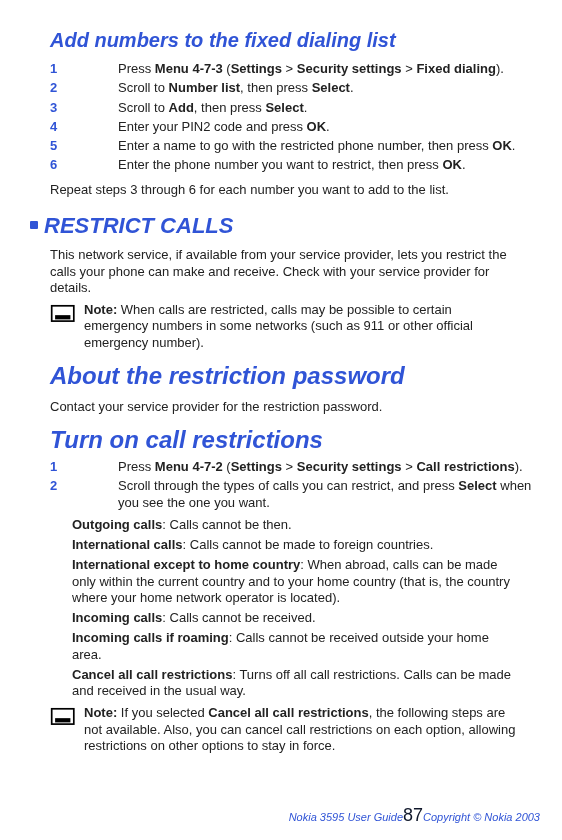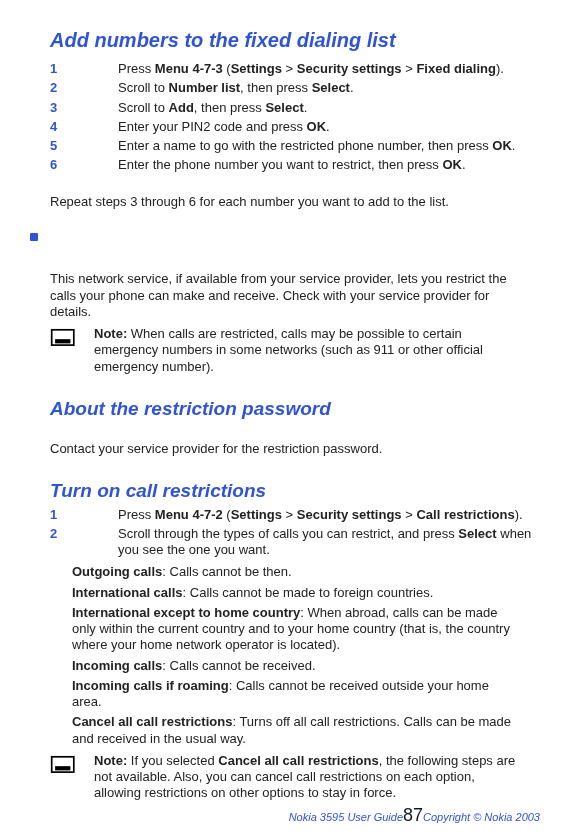--- a/index.html
+++ b/index.html
@@ -35,49 +35,48 @@
     background: #3054d6;
     border-radius: 1px;
     margin-right: 6px;
     position: relative;
     top: -2px;
   }
   h3.sub-blue {
     color: #3054d6;
     font-weight: bold;
     font-style: italic;
-    font-size: 19px;
-    margin: 22px 0 4px 28px;
+    font-size: 24px;
+    margin: 10px 0 4px 28px;
   }
   ol.steps {
     margin: 0 0 6px 28px;
     padding: 0;
     list-style: none;
   }
   ol.steps li {
     display: flex;
     margin: 3px 0;
   }
   ol.steps .num {
     color: #3054d6;
     font-weight: bold;
     width: 22px;
     flex: 0 0 22px;
   }
   ol.steps .txt { flex: 1; margin-left: 46px; }
   .body-text {
-    margin: 20px 22px 4px 28px;
+    margin: 8px 22px 4px 28px;
   }
   .indent-block {
     margin: 4px 22px 4px 50px;
   }
   .note-row {
     display: flex;
     margin: 6px 22px 6px 28px;
-    gap: 10px;
   }
   .note-icon {
     flex: 0 0 34px;
     padding-top: 2px;
   }
   .note-icon svg { width: 34px; height: 24px; }
   .note-text { flex: 1; }
   b { font-weight: bold; }
   .footer {
     position: absolute;
@@ -132,21 +131,21 @@
     <span class="num">6</span>
     <span class="txt">
       <span>Enter the phone number you want to restrict, then press </span><b>OK</b><span>.</span>
     </span>
   </li>
 </ol>
 
 <p class="body-text">Repeat steps 3 through 6 for each number you want to add to the list.</p>
 
 <h2 class="section-heading">
-  <span class="bullet-dot"></span>
+  <span class="bullet-dot"></span><span>RESTRICT CALLS</span>
 </h2>
 
 <p class="body-text">This network service, if available from your service provider, lets you restrict the calls your phone can make and receive. Check with your service provider for details.</p>
 
 <div class="note-row">
   <div class="note-icon">
     <svg viewBox="0 0 40 28">
         <rect x="2" y="2" width="26" height="18" fill="none" stroke="#000" stroke-width="2"></rect>
         <path d="M2 20 L12 20 L20 27 L12 20" fill="#000"></path>
         <rect x="6" y="13" width="18" height="5" fill="#000"></rect>

